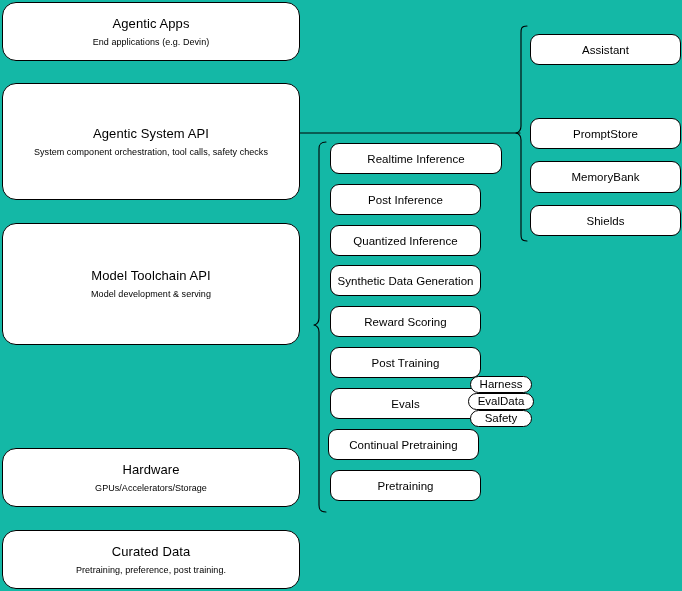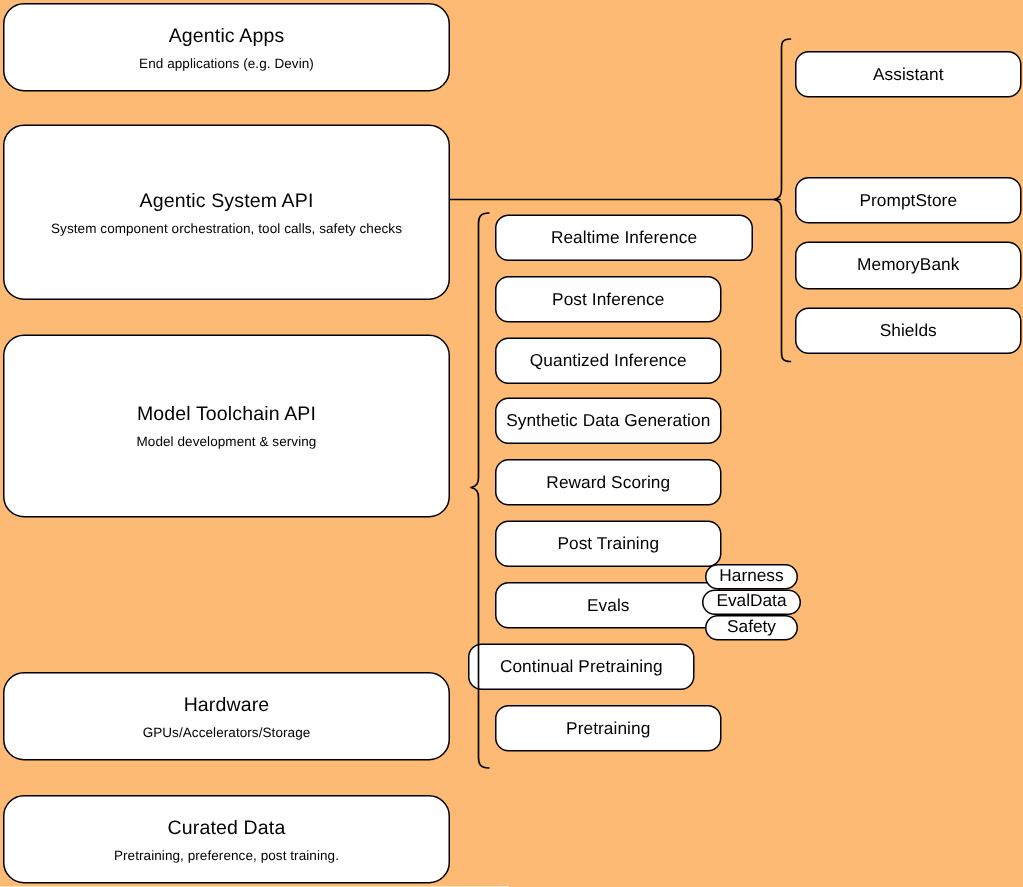--- a/index.html
+++ b/index.html
@@ -9,21 +9,21 @@
     background: #ffffff;
   }
   body {
     font-family: "Liberation Sans", sans-serif;
     -webkit-font-smoothing: antialiased;
   }
   #canvas {
     position: relative;
     width: 682px;
     height: 591px;
-    background: #fdba74;
+    background: #14b8a6;
     overflow: hidden;
   }
 
   
   .rbox {
     position: absolute;
     box-sizing: border-box;
     border: 1px solid #000000;
     background: #ffffff;
     border-radius: 12px;
@@ -160,21 +160,21 @@
   </div>
   <div class="rbox chip" style="left:330px; top:306px; width:151px; height:31px;">
     <span>Reward Scoring</span>
   </div>
   <div class="rbox chip" style="left:330px; top:347px; width:151px; height:31px;">
     <span>Post Training</span>
   </div>
   <div class="rbox chip" style="left:330px; top:388px; width:151px; height:31px;">
     <span>Evals</span>
   </div>
-  <div class="rbox chip" style="left:312px; top:429px; width:151px; height:31px;">
+  <div class="rbox chip" style="left:328px; top:429px; width:151px; height:31px;">
     <span>Continual Pretraining</span>
   </div>
   <div class="rbox chip" style="left:330px; top:470px; width:151px; height:31px;">
     <span>Pretraining</span>
   </div>
 
   <div class="pill" style="left:470px; top:376px; width:62px; height:17px;">
     <span>Harness</span>
   </div>
   <div class="pill" style="left:468px; top:393px; width:66px; height:17px;">

